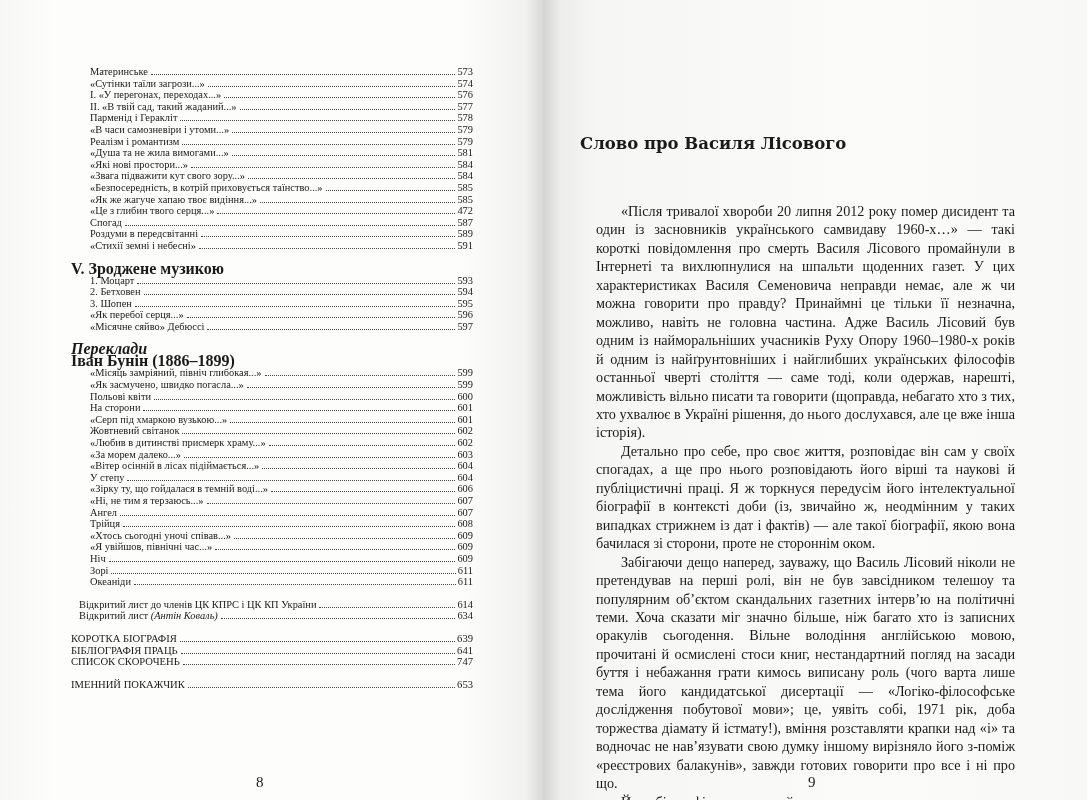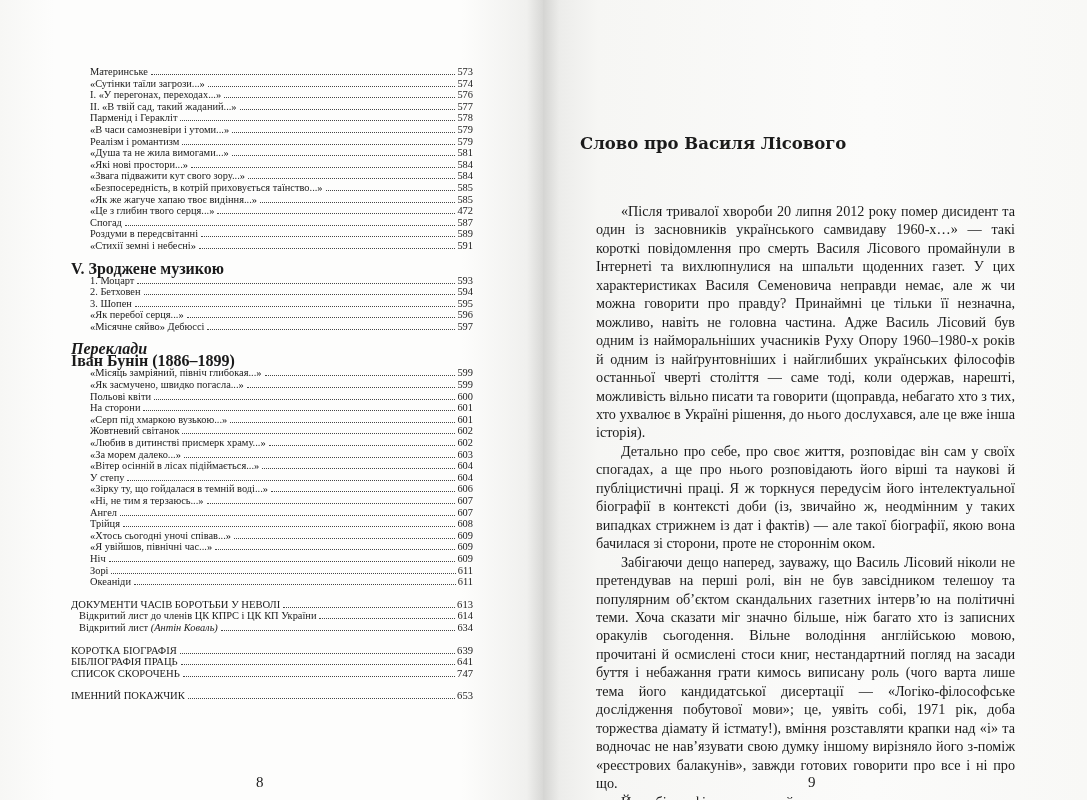--- a/index.html
+++ b/index.html
@@ -250,25 +250,20 @@
         <span class="t"><span>Зорі</span></span>
         <span class="d"></span>
         <span class="p">611</span>
       </div>
       <div class="toc-row indent2">
         <span class="t"><span>Океаніди</span></span>
         <span class="d"></span>
         <span class="p">611</span>
       </div>
       <div class="gap"></div>
-      <div class="toc-row upper">
-        <span class="t"><span>ДОКУМЕНТИ ЧАСІВ БОРОТЬБИ У НЕВОЛІ</span></span>
-        <span class="d"></span>
-        <span class="p">613</span>
-      </div>
       <div class="toc-row indent">
         <span class="t"><span>Відкритий лист до членів ЦК КПРС і ЦК КП України</span></span>
         <span class="d"></span>
         <span class="p">614</span>
       </div>
       <div class="toc-row indent">
         <span class="t"><span>Відкритий лист </span><span class="it">(Антін Коваль)</span></span>
         <span class="d"></span>
         <span class="p">634</span>
       </div>

